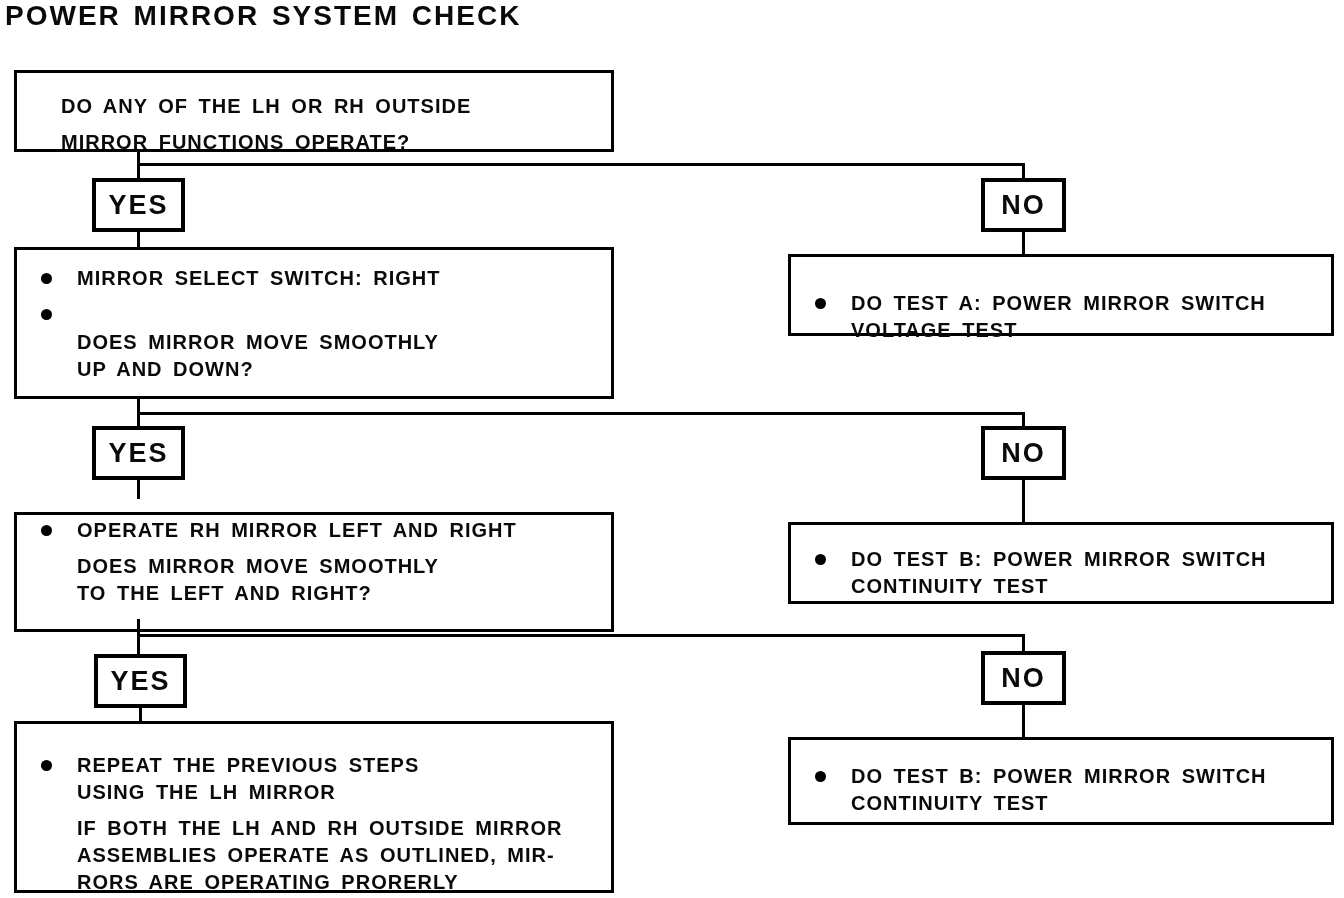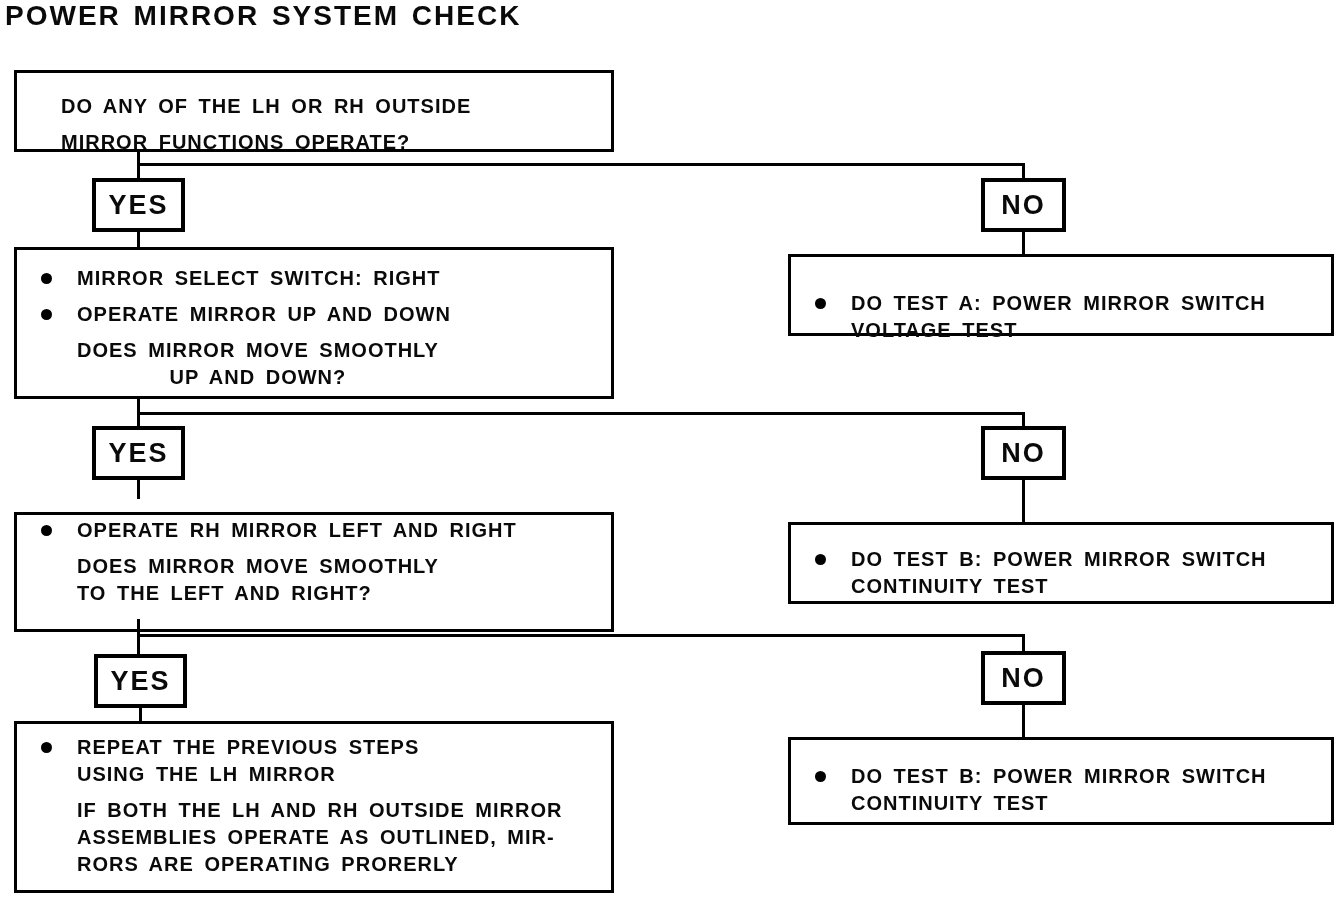--- a/index.html
+++ b/index.html
@@ -102,28 +102,27 @@
   <div class="line" style="left:137px; top:231px; width:3px; height:16px;"></div>
   <div class="line" style="left:1022px; top:231px; width:3px; height:23px;"></div>
 
   <div class="label-box" style="left:92px; top:178px; width:93px; height:54px;">
       <span>YES</span>
     </div>
   <div class="label-box" style="left:981px; top:178px; width:85px; height:54px;">
       <span>NO</span>
     </div>
 
-  <div class="node content" style="left:14px; top:247px; width:600px; height:152px;text-align:center;">
+  <div class="node content" style="left:14px; top:247px; width:600px; height:152px;">
     <div class="row">
       <span class="bullet"></span>
       <span class="row-text">MIRROR SELECT SWITCH: RIGHT</span>
     </div>
     <div class="row">
       <span class="bullet"></span>
-      <span class="row-text">OPERATE MIRROR UP AND DOWN</span>
     </div>
     <div class="row no-bullet">
       <span class="row-text">DOES MIRROR MOVE SMOOTHLY
 UP AND DOWN?</span>
     </div>
   </div>
 
   <div class="node content" style="left:788px; top:254px; width:546px; height:82px; padding-top:33px;">
     <div class="row">
       <span class="bullet"></span>
@@ -170,21 +169,21 @@
   <div class="line" style="left:139px; top:708px; width:3px; height:13px;"></div>
   <div class="line" style="left:1022px; top:705px; width:3px; height:32px;"></div>
 
   <div class="label-box" style="left:94px; top:654px; width:93px; height:54px;">
       <span>YES</span>
     </div>
   <div class="label-box" style="left:981px; top:651px; width:85px; height:54px;">
       <span>NO</span>
     </div>
 
-  <div class="node content" style="left:14px; top:721px; width:600px; height:172px; padding-top:10px;">
+  <div class="node content" style="left:14px; top:721px; width:600px; height:172px; padding-top:28px;">
     <div class="row">
       <span class="bullet"></span>
       <span class="row-text">REPEAT THE PREVIOUS STEPS
 USING THE LH MIRROR</span>
     </div>
     <div class="row no-bullet">
       <span class="row-text">IF BOTH THE LH AND RH OUTSIDE MIRROR
 ASSEMBLIES OPERATE AS OUTLINED, MIR-
 RORS ARE OPERATING PRORERLY</span>
     </div>

